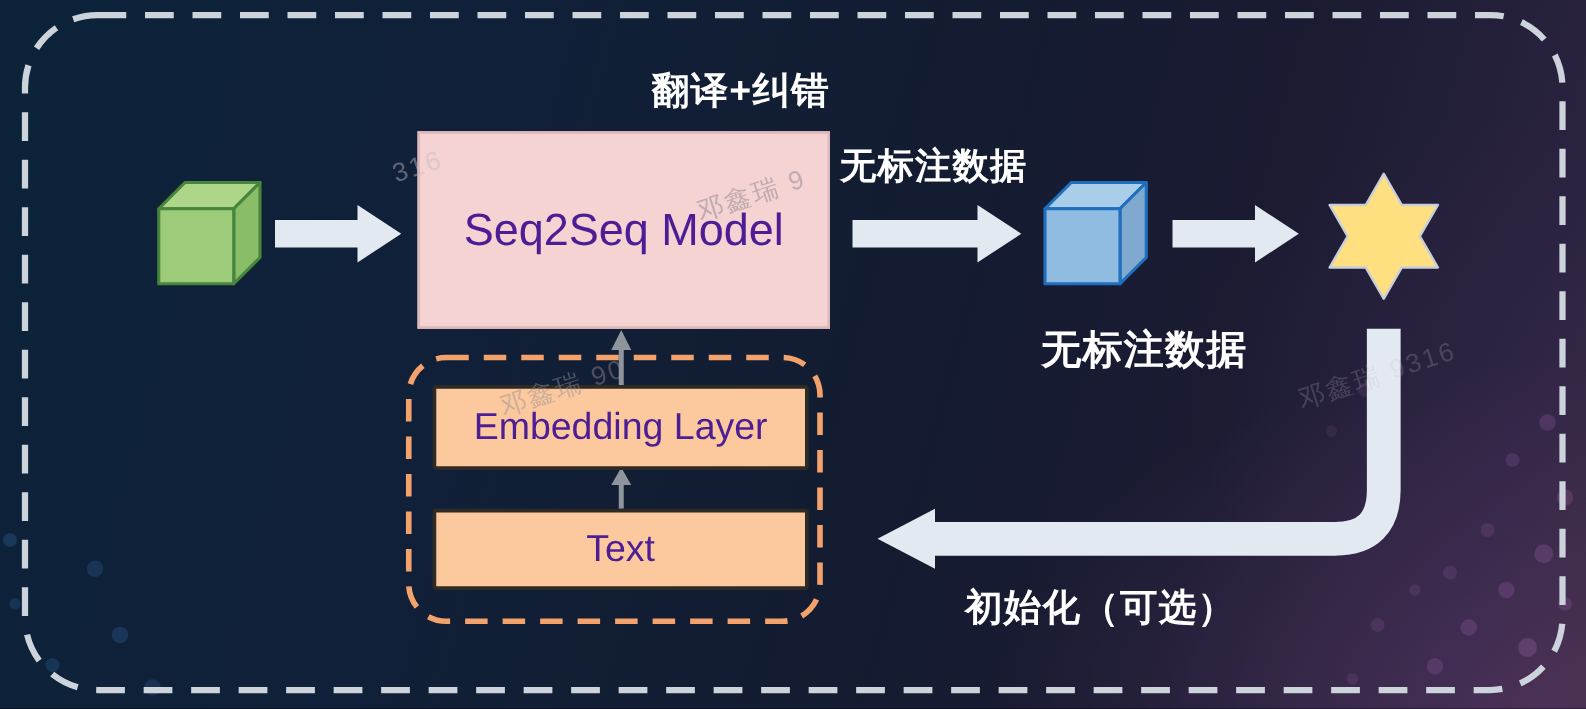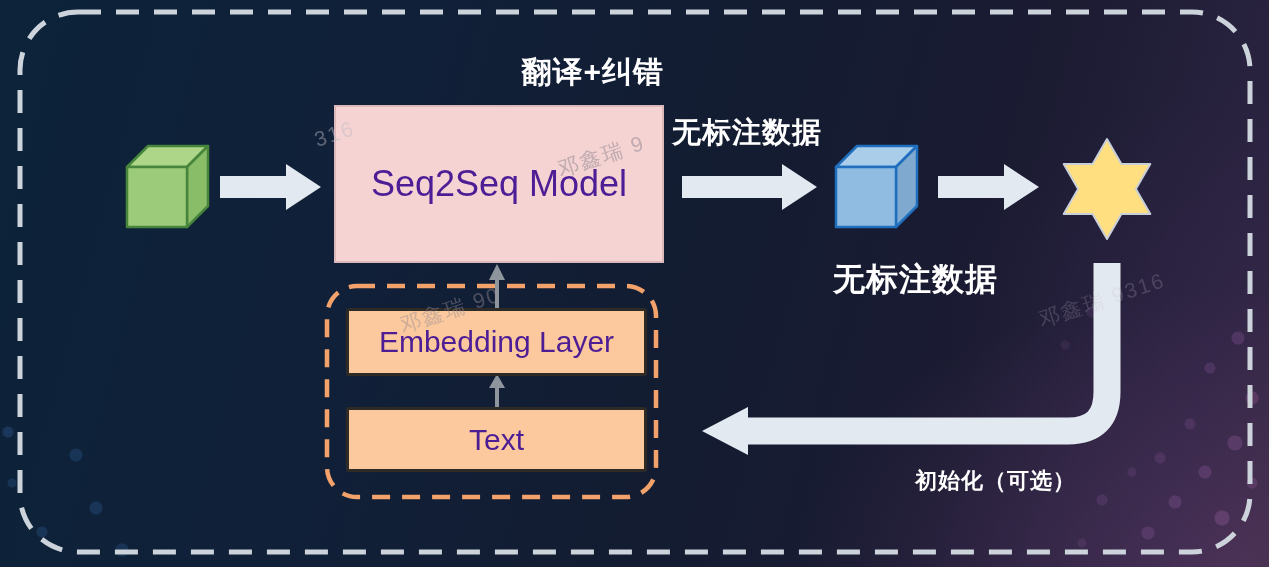--- a/index.html
+++ b/index.html
@@ -102,19 +102,19 @@
   <div class="label" style="left:803px; top:258px; width:195px; font-size:32px;">无标注数据</div>
 
   <div class="box orange embedding">
     <span>Embedding Layer</span>
   </div>
 
   <div class="box orange textbox">
     <span>Text</span>
   </div>
 
-  <div class="label" style="left:826px; top:466px; width:250px; font-size:22px;">初始化（可选）</div>
+  <div class="label" style="left:739px; top:466px; width:250px; font-size:30px;">初始化（可选）</div>
 
   <span class="wm" style="left:314px; top:122px; color:rgba(190,185,195,.45);">316</span>
   <span class="wm" style="left:556px; top:142px; color:rgba(140,132,142,.50);">邓鑫瑞 9</span>
   <span class="wm" style="left:398px; top:296px; color:rgba(150,140,148,.45);">邓鑫瑞 90</span>
   <span class="wm" style="left:1036px; top:286px; color:rgba(195,185,205,.22);">邓鑫瑞 9316</span>
 </div>
 
 </body></html>

